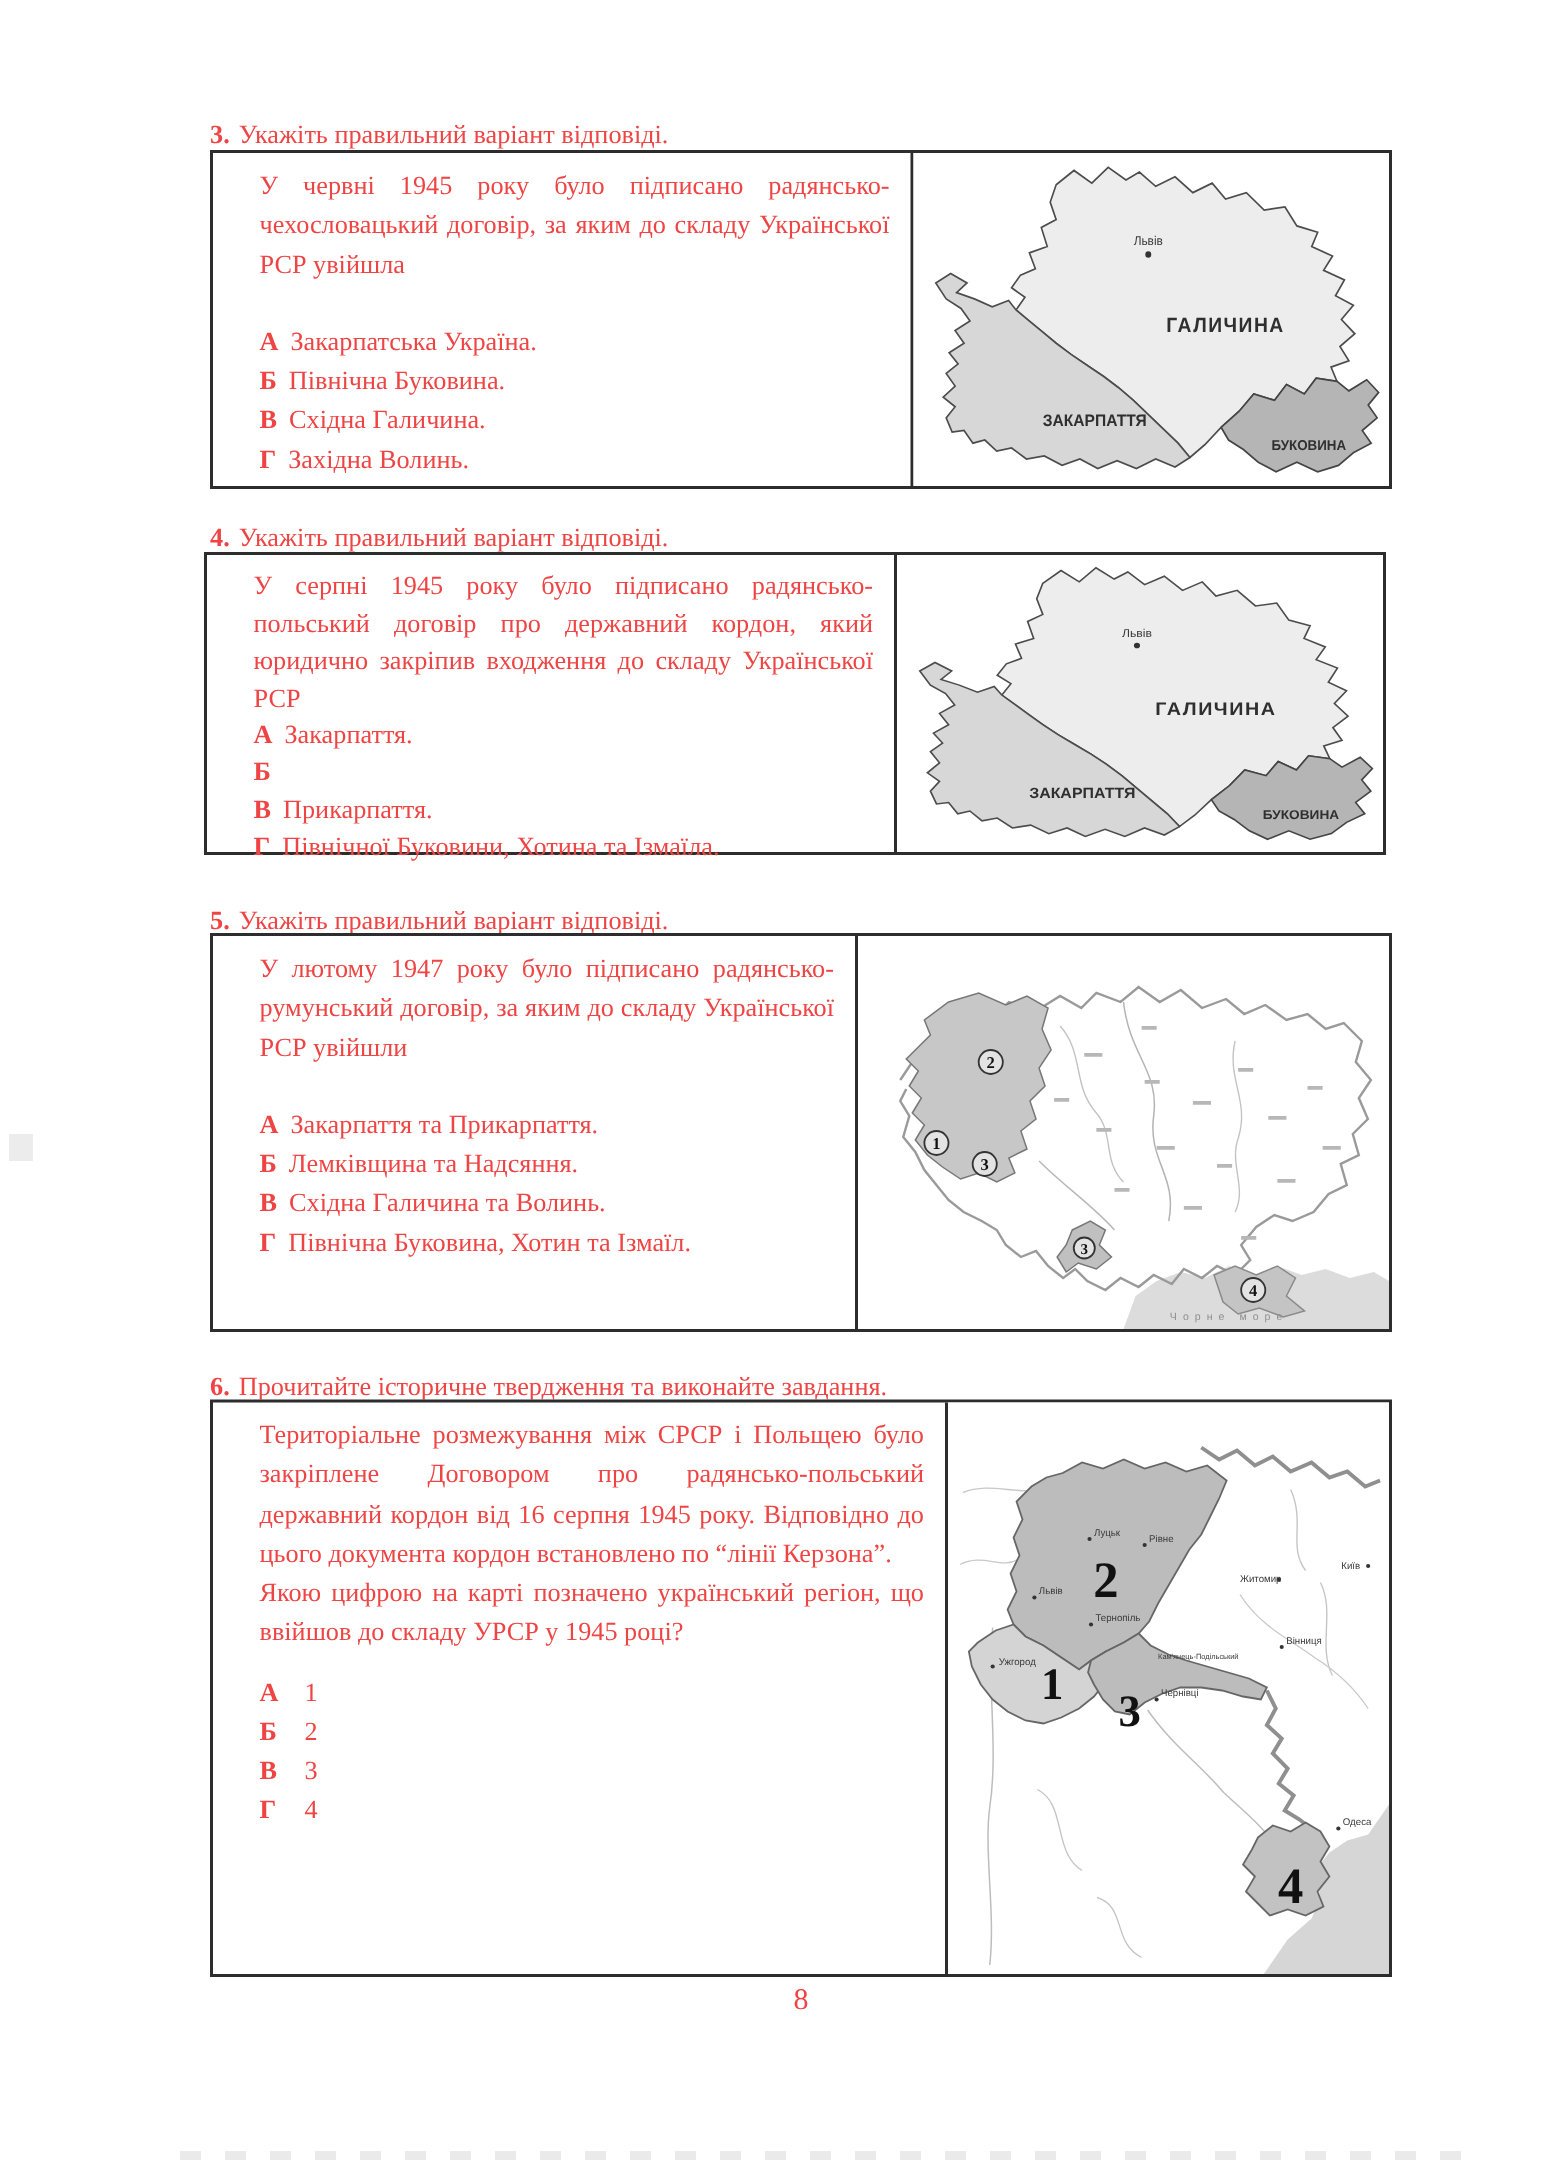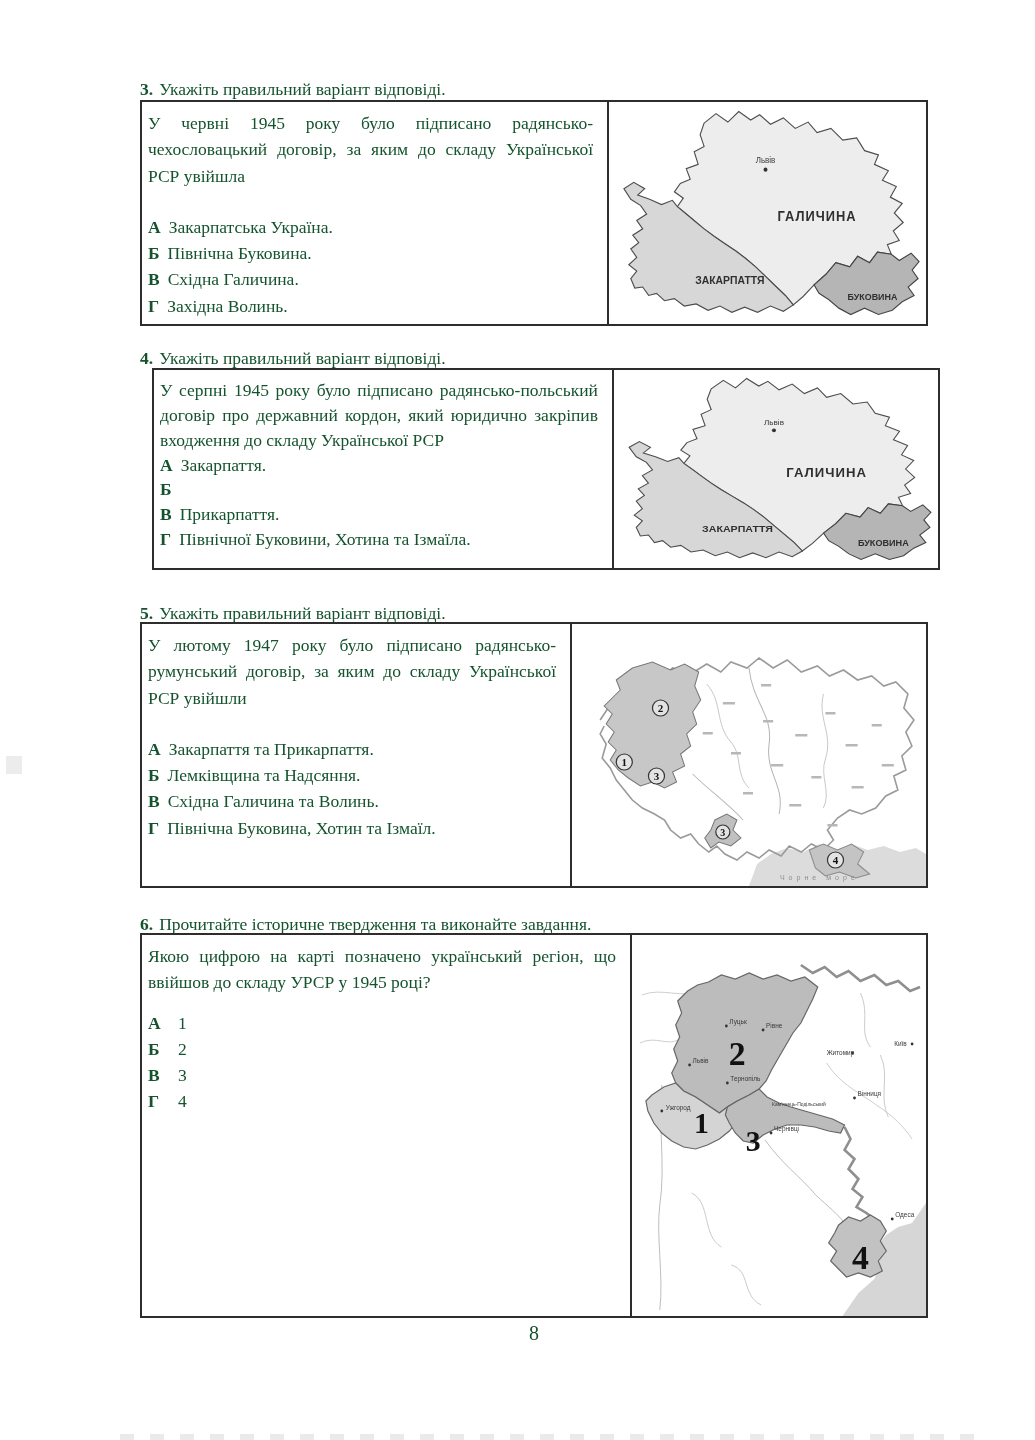--- a/index.html
+++ b/index.html
@@ -1,23 +1,23 @@
 <!DOCTYPE html>
 <html lang="uk"><head>
 <meta charset="utf-8">
 <style>
   html,body{margin:0;padding:0;background:#fff;}
   .page{
     position:relative;width:1035px;height:1440px;background:#ffffff;
-    font-family:"Liberation Serif", serif;color:#14532d;overflow:hidden;
+    font-family:"Liberation Serif", serif;color:#ef4444;overflow:hidden;
   }
   .q-heading{position:absolute;font-size:17.5px;line-height:1.2;white-space:nowrap;}
   .q-heading .q-num{font-weight:bold;margin-right:6px;}
   .q-box{position:absolute;border:2px solid #2d2d2d;display:flex;box-sizing:border-box;background:#fff;}
-  .q-cell-text{box-sizing:border-box;border-right:2px solid #2d2d2d;padding:8px 14px 8px 6px;}
+  .q-cell-text{box-sizing:border-box;border-right:2px solid #2d2d2d;padding:8px 14px 8px 31px;}
   .q-cell-map{flex:1;position:relative;background:#fff;overflow:hidden;}
   .q-cell-map svg{display:block;width:100%;height:100%;}
   .body-par{margin:0;text-align:justify;font-size:17.5px;line-height:1.5;}
   .opts{margin:0;}
   .opt{display:flex;font-size:17.5px;line-height:1.5;}
   .opt .letter{font-weight:bold;margin-right:8px;}
   .q4 .body-par,.q4 .opt{line-height:1.42;}
   .gap-line{height:25px;}
   .q6-opts{margin-top:14px;}
   .q6-opts .letter{min-width:22px;}
@@ -72,21 +72,21 @@
         <text class="rgn-label" x="210" y="113" font-size="13" letter-spacing="1" text-anchor="middle">ГАЛИЧИНА</text>
         <text class="rgn-label" x="122" y="172" font-size="10.5" text-anchor="middle">ЗАКАРПАТТЯ</text>
         <text class="rgn-label" x="266" y="187" font-size="9" text-anchor="middle" fill="#2b2b2b">БУКОВИНА</text>
       </svg>
     </div>
   </div>
 
   <div class="q-heading" style="left:140px;top:348px;">
     <span class="q-num">4.</span><span>Укажіть правильний варіант відповіді.</span>
   </div>
-  <div class="q-box q4" style="left:152px;top:368px;width:788px;height:202px;justify-content:center;">
+  <div class="q-box q4" style="left:136px;top:368px;width:788px;height:202px;justify-content:center;">
     <div class="q-cell-text" style="width:460px;">
       <p class="body-par">У серпні 1945 року було підписано радянсько-польський договір про державний кордон, який юридично закріпив входження до складу Української РСР</p>
       <div class="opts">
         <div class="opt">
             <span class="letter">А</span>
             <span>Закарпаття.</span>
           </div>
         <div class="opt">
             <span class="letter">Б</span>
           </div>
@@ -200,20 +200,21 @@
         <text x="246" y="256" font-size="7" letter-spacing="4" text-anchor="middle" fill="#8f8f8f" font-family="Liberation Sans, sans-serif">Чорне море</text>
       </svg>
     </div>
   </div>
 
   <div class="q-heading" style="left:140px;top:914px;font-family:Liberation Serif, serif;">
     <span class="q-num">6.</span><span>Прочитайте історичне твердження та виконайте завдання.</span>
   </div>
   <div class="q-box" style="left:140px;top:933px;width:788px;height:385px;">
     <div class="q-cell-text" style="width:490px;">
+      <p class="body-par">Територіальне розмежування між СРСР і Польщею було закріплене Договором про радянсько-польський державний кордон від 16 серпня 1945 року. Відповідно до цього документа кордон встановлено по “лінії Керзона”.</p>
       <p class="body-par">Якою цифрою на карті позначено український регіон, що ввійшов до складу УРСР у 1945 році?</p>
       <div class="opts q6-opts">
         <div class="opt">
             <span class="letter">А</span>
             <span>1</span>
           </div>
         <div class="opt">
             <span class="letter">Б</span>
             <span>2</span>
           </div>

